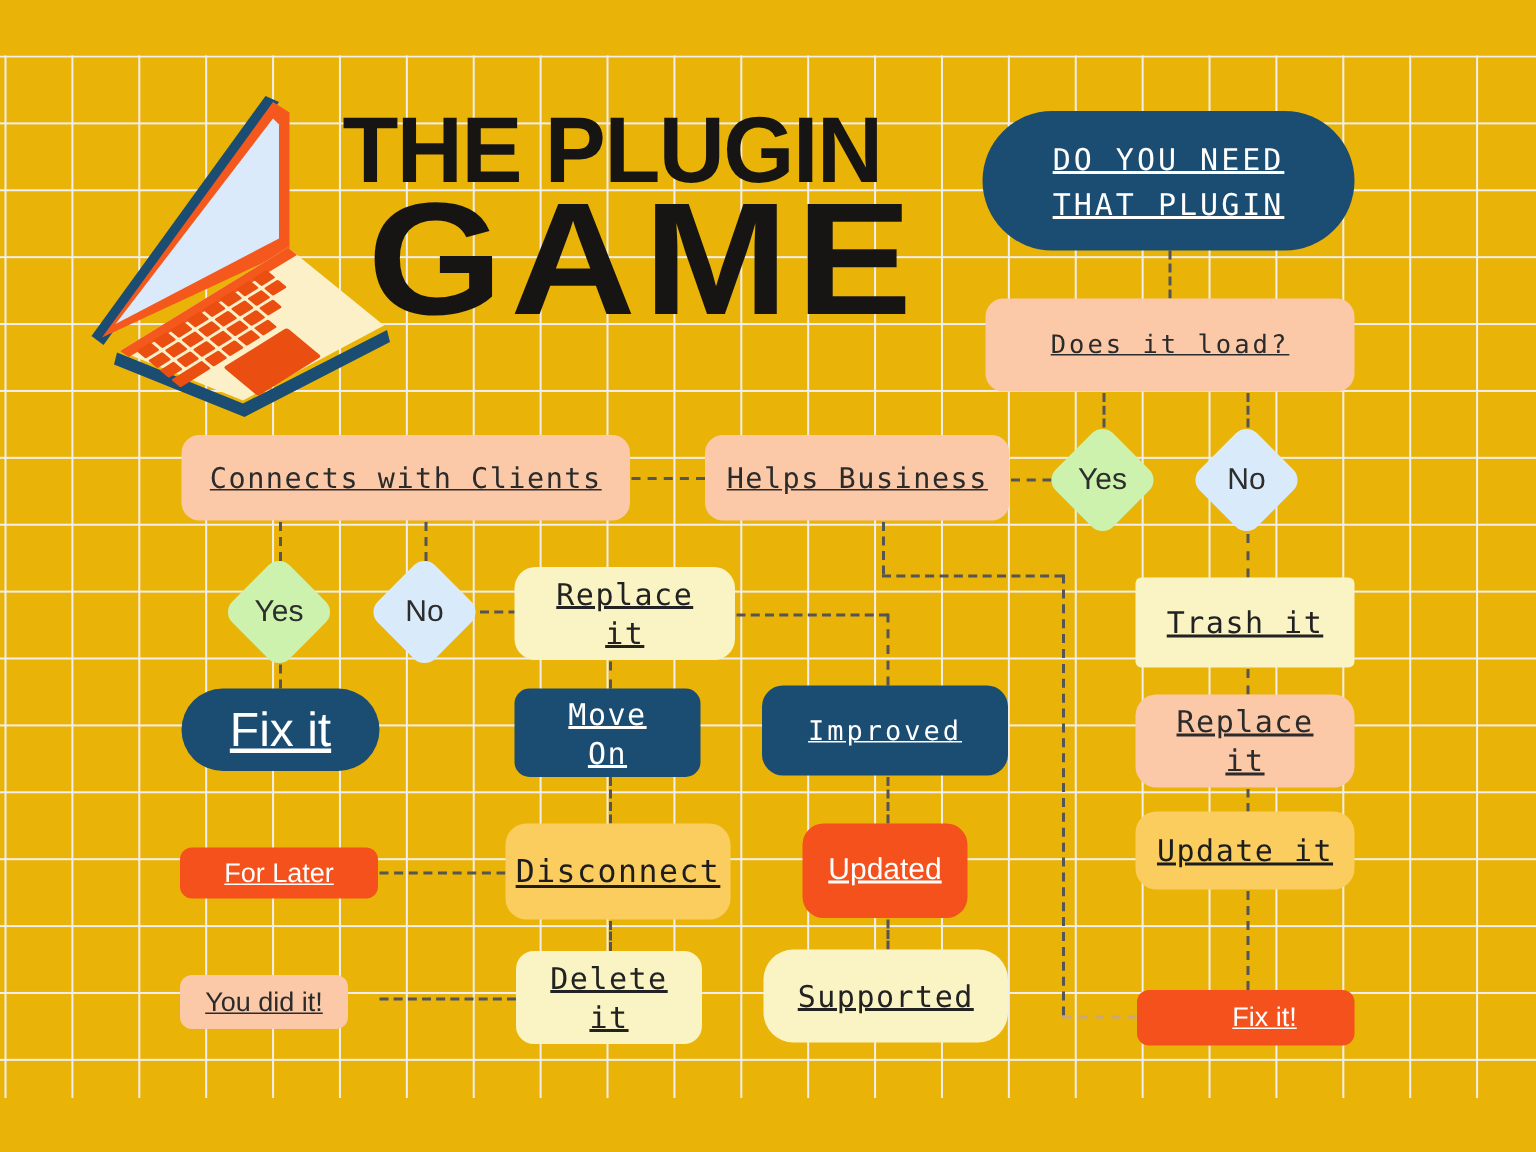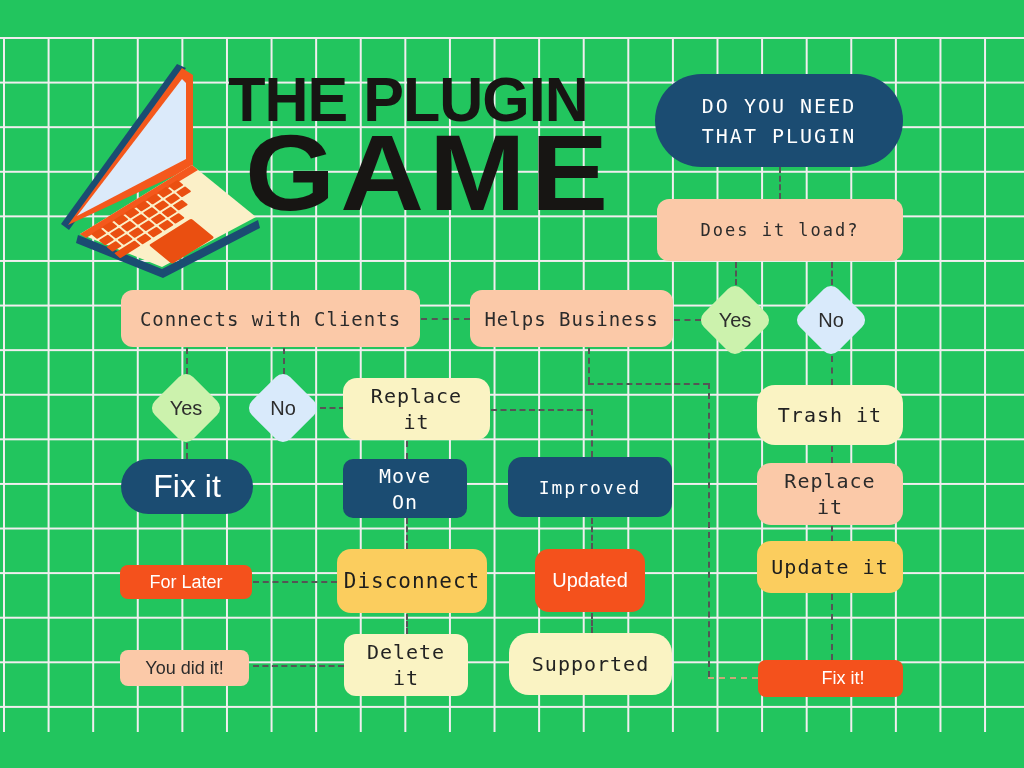--- a/index.html
+++ b/index.html
@@ -1,31 +1,31 @@
 <!DOCTYPE html>
 <html style="--navy: #1b4c72; --peach: #fbc9a8; --lightyellow: #faf3c3; --gold: #fbcd5e; --orange: #f4511c; --green: #ccf2ad; --lightblue: #d9eafb; --grid_line: #f1eeef; --title_text: #171513; --connector: #555555; --connector_tan: #c8a878;"><head>
 <meta charset="utf-8">
 <style>
   html,body{margin:0;padding:0;background:#ffffff;}
-  .stage{position:relative;width:1024px;height:768px;background:#22c55e;overflow:hidden;
+  .stage{position:relative;width:1024px;height:768px;background:#eab308;overflow:hidden;
          font-family:"Liberation Sans",sans-serif;}
   .grid{position:absolute;left:0;top:37px;width:1024px;height:695px;
         background-image:linear-gradient(to right,#f1eeef 1.5px,transparent 1.5px),
                          linear-gradient(to bottom,#f1eeef 1.5px,transparent 1.5px);
         background-size:44.6px 44.6px;background-position:3px 0;}
   
   .title-line1{position:absolute;left:208px;top:70px;width:400px;text-align:center;
         font-weight:bold;font-size:61px;letter-spacing:-1px;color:#171513;
         transform:scaleY(1.02);line-height:1;}
   .title-line2{position:absolute;left:229px;top:124px;width:400px;text-align:center;
         font-weight:bold;font-size:116px;letter-spacing:5px;color:#171513;
         transform:scaleY(0.92);transform-origin:top;line-height:0.93;}
   
   .node{position:absolute;display:flex;align-items:center;justify-content:center;
-        text-align:center;white-space:pre-line;box-sizing:border-box;}
+        text-align:center;white-space:pre-line;box-sizing:border-box;text-decoration:underline;}
   .mono{font-family:"DejaVu Sans Mono",monospace;}
   .sans{font-family:"Liberation Sans",sans-serif;}
   .c-navy{background:var(--navy);color:#ffffff;}
   .c-peach{background:var(--peach);color:#2b2b2b;}
   .c-yellow{background:var(--lightyellow);color:#222222;}
   .c-gold{background:var(--gold);color:#1d1d1d;}
   .c-orange{background:var(--orange);color:#ffffff;}
   
   .n-do-you-need{left:655px;top:74px;width:248px;height:93px;border-radius:47px;
         font-size:20px;letter-spacing:2px;line-height:1.5;}
@@ -36,33 +36,33 @@
   .n-helps{left:470px;top:290px;width:203px;height:57px;border-radius:12px;
         font-size:19px;letter-spacing:1px;}
   .n-replace-1{left:343px;top:378px;width:147px;height:62px;border-radius:14px;
         font-size:20px;letter-spacing:1px;line-height:1.3;}
   .n-fix-it-1{left:121px;top:459px;width:132px;height:55px;border-radius:30px;
         font-size:32px;}
   .n-move-on{left:343px;top:459px;width:124px;height:59px;border-radius:10px;
         font-size:20px;letter-spacing:1px;line-height:1.3;}
   .n-improved{left:508px;top:457px;width:164px;height:60px;border-radius:14px;
         font-size:18px;letter-spacing:2px;}
-  .n-trash-it{left:757px;top:385px;width:146px;height:60px;border-radius:18px;
+  .n-trash-it{left:757px;top:385px;width:146px;height:60px;border-radius:4px;
         font-size:20px;letter-spacing:1px;}
   .n-replace-2{left:757px;top:463px;width:146px;height:62px;border-radius:14px;
         font-size:20px;letter-spacing:1px;line-height:1.3;}
   .n-update-it{left:757px;top:541px;width:146px;height:52px;border-radius:14px;
         font-size:20px;letter-spacing:1px;}
   .n-for-later{left:120px;top:565px;width:132px;height:34px;border-radius:8px;
         font-size:18px;}
   .n-disconnect{left:337px;top:549px;width:150px;height:64px;border-radius:14px;
         font-size:21px;letter-spacing:1px;}
   .n-updated{left:535px;top:549px;width:110px;height:63px;border-radius:14px;
         font-size:20px;}
-  .n-you-did-it{left:120px;top:650px;width:129px;height:36px;border-radius:8px;
+  .n-you-did-it{left:120px;top:650px;width:112px;height:36px;border-radius:8px;
         font-size:18px;}
   .n-delete-it{left:344px;top:634px;width:124px;height:62px;border-radius:12px;
         font-size:20px;letter-spacing:1px;line-height:1.3;}
   .n-supported{left:509px;top:633px;width:163px;height:62px;border-radius:20px;
         font-size:20px;letter-spacing:1px;}
   .n-fix-it-2{left:758px;top:660px;width:145px;height:37px;border-radius:8px;
         font-size:18px;padding-left:25px;}
   
   .diamond{position:absolute;width:76px;height:76px;}
   .diamond .shape{position:absolute;left:11px;top:11px;width:54px;height:54px;

